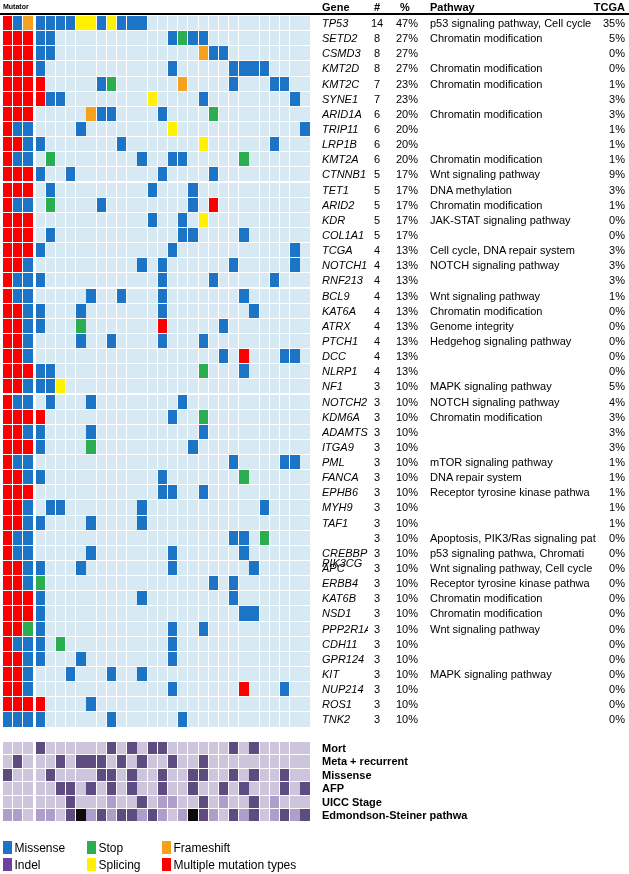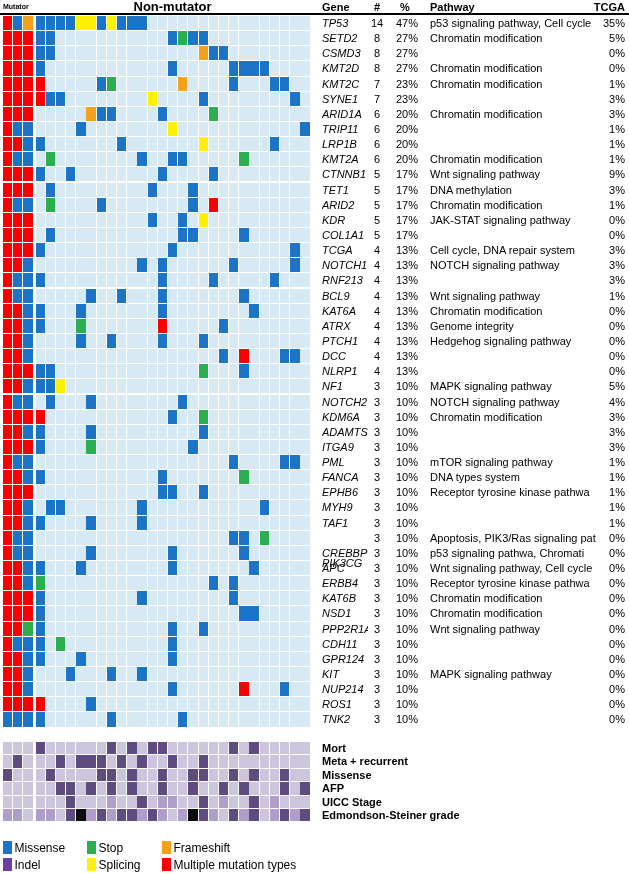--- a/index.html
+++ b/index.html
@@ -23,21 +23,20 @@
   .gene-tcga{width:55px;text-align:right;}
   .clin-label{position:absolute;left:322px;font-weight:bold;font-size:11px;line-height:13.4px;white-space:nowrap;}
   .legend-swatch{position:absolute;width:8.5px;height:13.5px;}
   .legend-label{position:absolute;font-size:12px;line-height:14px;white-space:nowrap;}
 </style>
 </head>
 <body>
 
 <div id="page">
   <div id="mutator-label" class="hdr">Mutator</div>
-  <div id="nonmutator-label" class="hdr">Non-mutator</div>
   <div id="col-gene" class="hdr">Gene</div>
   <div id="col-count" class="hdr">#</div>
   <div id="col-pct" class="hdr">%</div>
   <div id="col-pathway" class="hdr">Pathway</div>
   <div id="col-tcga" class="hdr">TCGA</div>
   <div id="header-rule"></div>
 
   <div id="mutation-grid">
       <div class="cell" style="left: 3px; top: 16px; width: 9.3px; height: 14.1px; background: rgb(251, 0, 0);"></div>
       <div class="cell" style="left: 13.19px; top: 16px; width: 9.3px; height: 14.1px; background: rgb(27, 116, 197);"></div>
@@ -1597,21 +1596,21 @@
       <div class="trow gene-pathway" style="left: 430px; top: 439.92px;"></div>
       <div class="trow gene-tcga" style="left: 570px; top: 439.92px;">3%</div>
       <div class="trow gene-name" style="left: 322px; top: 455.06px;">PML</div>
       <div class="trow gene-count" style="left: 366px; top: 455.06px;">3</div>
       <div class="trow gene-pct" style="left: 392px; top: 455.06px;">10%</div>
       <div class="trow gene-pathway" style="left: 430px; top: 455.06px;">mTOR signaling pathway</div>
       <div class="trow gene-tcga" style="left: 570px; top: 455.06px;">1%</div>
       <div class="trow gene-name" style="left: 322px; top: 470.2px;">FANCA</div>
       <div class="trow gene-count" style="left: 366px; top: 470.2px;">3</div>
       <div class="trow gene-pct" style="left: 392px; top: 470.2px;">10%</div>
-      <div class="trow gene-pathway" style="left: 430px; top: 470.2px;">DNA types system</div>
+      <div class="trow gene-pathway" style="left: 430px; top: 470.2px;">DNA repair system</div>
       <div class="trow gene-tcga" style="left: 570px; top: 470.2px;">1%</div>
       <div class="trow gene-name" style="left: 322px; top: 485.34px;">EPHB6</div>
       <div class="trow gene-count" style="left: 366px; top: 485.34px;">3</div>
       <div class="trow gene-pct" style="left: 392px; top: 485.34px;">10%</div>
       <div class="trow gene-pathway" style="left: 430px; top: 485.34px;">Receptor tyrosine kinase pathwa</div>
       <div class="trow gene-tcga" style="left: 570px; top: 485.34px;">1%</div>
       <div class="trow gene-name" style="left: 322px; top: 500.48px;">MYH9</div>
       <div class="trow gene-count" style="left: 366px; top: 500.48px;">3</div>
       <div class="trow gene-pct" style="left: 392px; top: 500.48px;">10%</div>
       <div class="trow gene-pathway" style="left: 430px; top: 500.48px;"></div>
@@ -1868,21 +1867,21 @@
       <div class="cell" style="left: 280.06px; top: 809px; width: 9.3px; height: 12.4px; background: rgb(94, 75, 128);"></div>
       <div class="cell" style="left: 290.25px; top: 809px; width: 9.3px; height: 12.4px; background: rgb(174, 158, 201);"></div>
       <div class="cell" style="left: 300.44px; top: 809px; width: 9.3px; height: 12.4px; background: rgb(94, 75, 128);"></div>
     </div>
   <div id="clinical-labels">
       <div class="clin-label" style="top: 742px;">Mort</div>
       <div class="clin-label" style="top: 755.4px;">Meta + recurrent</div>
       <div class="clin-label" style="top: 768.8px;">Missense</div>
       <div class="clin-label" style="top: 782.2px;">AFP</div>
       <div class="clin-label" style="top: 795.6px;">UICC Stage</div>
-      <div class="clin-label" style="top: 809px;">Edmondson-Steiner grade</div>
+      <div class="clin-label" style="top: 809px;">Edmondson-Steiner pathwa</div>
     </div>
   <div id="legend">
       <div class="legend-swatch" style="left: 3px; top: 840.5px; background: rgb(27, 116, 197);"></div>
       <div class="legend-label" style="left: 14.5px; top: 840.5px;">Missense</div>
       <div class="legend-swatch" style="left: 87px; top: 840.5px; background: rgb(43, 174, 79);"></div>
       <div class="legend-label" style="left: 98.5px; top: 840.5px;">Stop</div>
       <div class="legend-swatch" style="left: 162px; top: 840.5px; background: rgb(245, 161, 27);"></div>
       <div class="legend-label" style="left: 173.5px; top: 840.5px;">Frameshift</div>
       <div class="legend-swatch" style="left: 3px; top: 857.5px; background: rgb(112, 64, 160);"></div>
       <div class="legend-label" style="left: 14.5px; top: 857.5px;">Indel</div>

